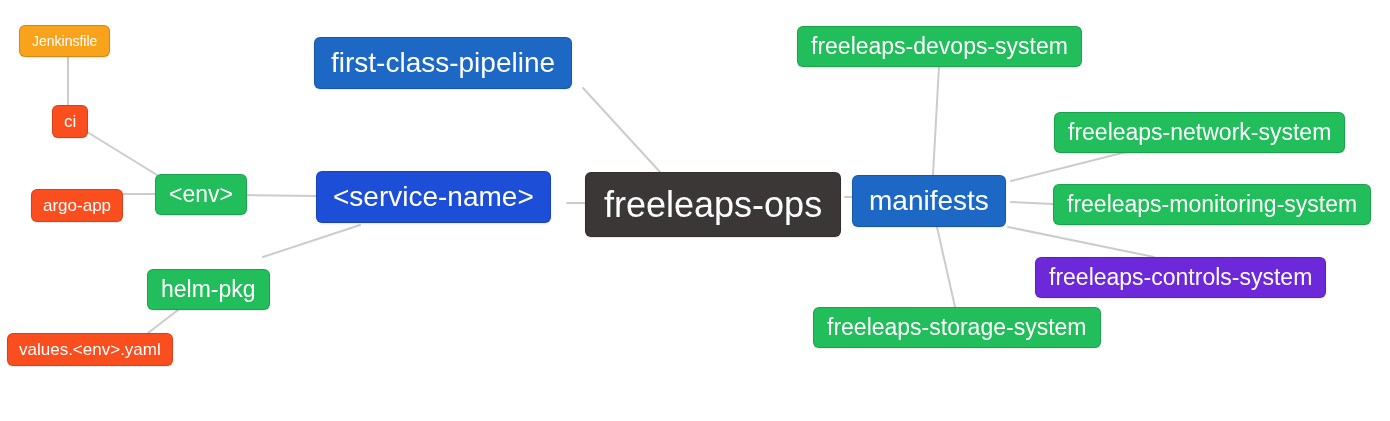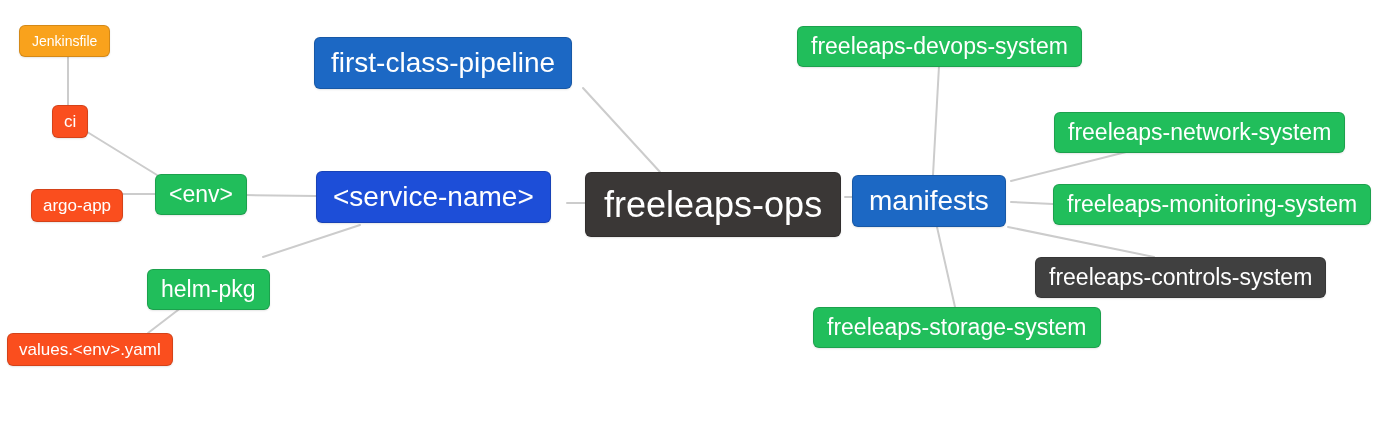--- a/index.html
+++ b/index.html
@@ -103,20 +103,20 @@
       </div>
       <div class="node tier-green" style="left: 797px; top: 26px; background: rgb(33, 190, 91);">
         <span>freeleaps-devops-system</span>
       </div>
       <div class="node tier-green" style="left: 1054px; top: 112px; background: rgb(33, 190, 91);">
         <span>freeleaps-network-system</span>
       </div>
       <div class="node tier-green" style="left: 1053px; top: 184px; background: rgb(33, 190, 91);">
         <span>freeleaps-monitoring-system</span>
       </div>
-      <div class="node tier-green" style="left: 1035px; top: 257px; background: #404040;">
+      <div class="node tier-green" style="left: 1035px; top: 257px; background: #6d28d9;">
         <span>freeleaps-controls-system</span>
       </div>
       <div class="node tier-green" style="left: 813px; top: 307px; background: rgb(33, 190, 91);">
         <span>freeleaps-storage-system</span>
       </div>
     </div>
 </div>
 
 </body></html>

